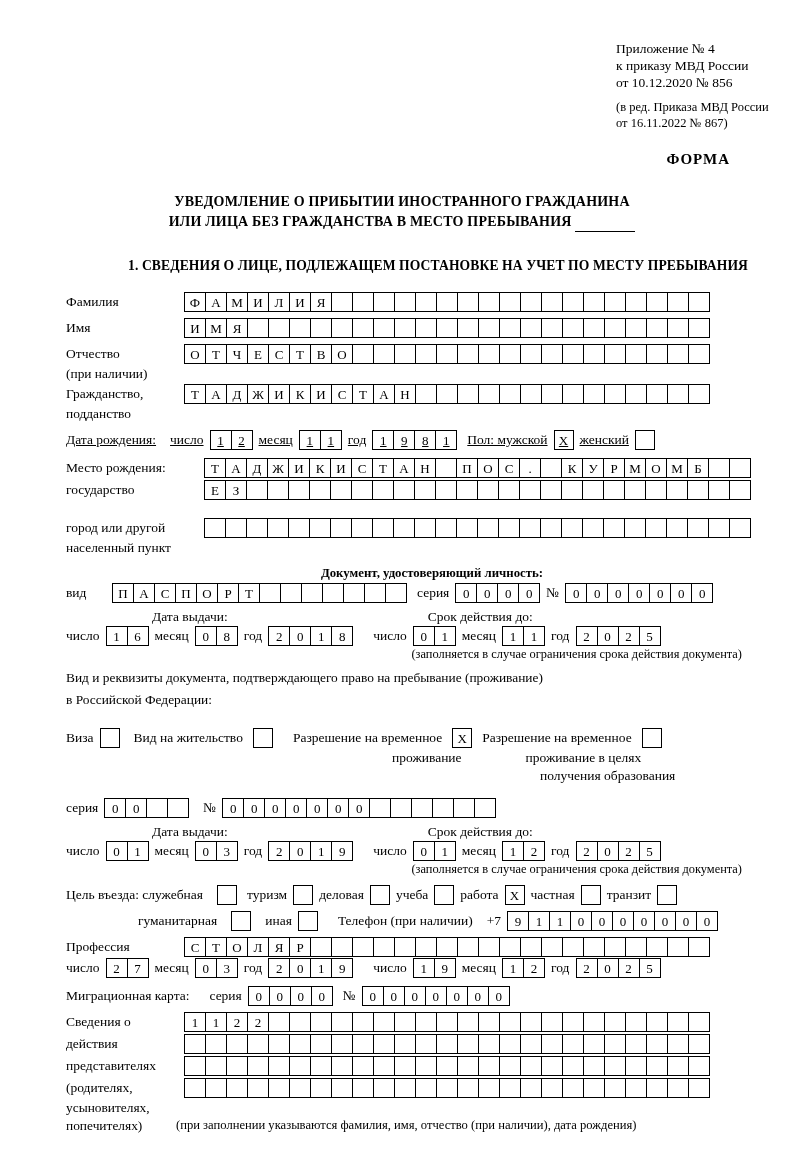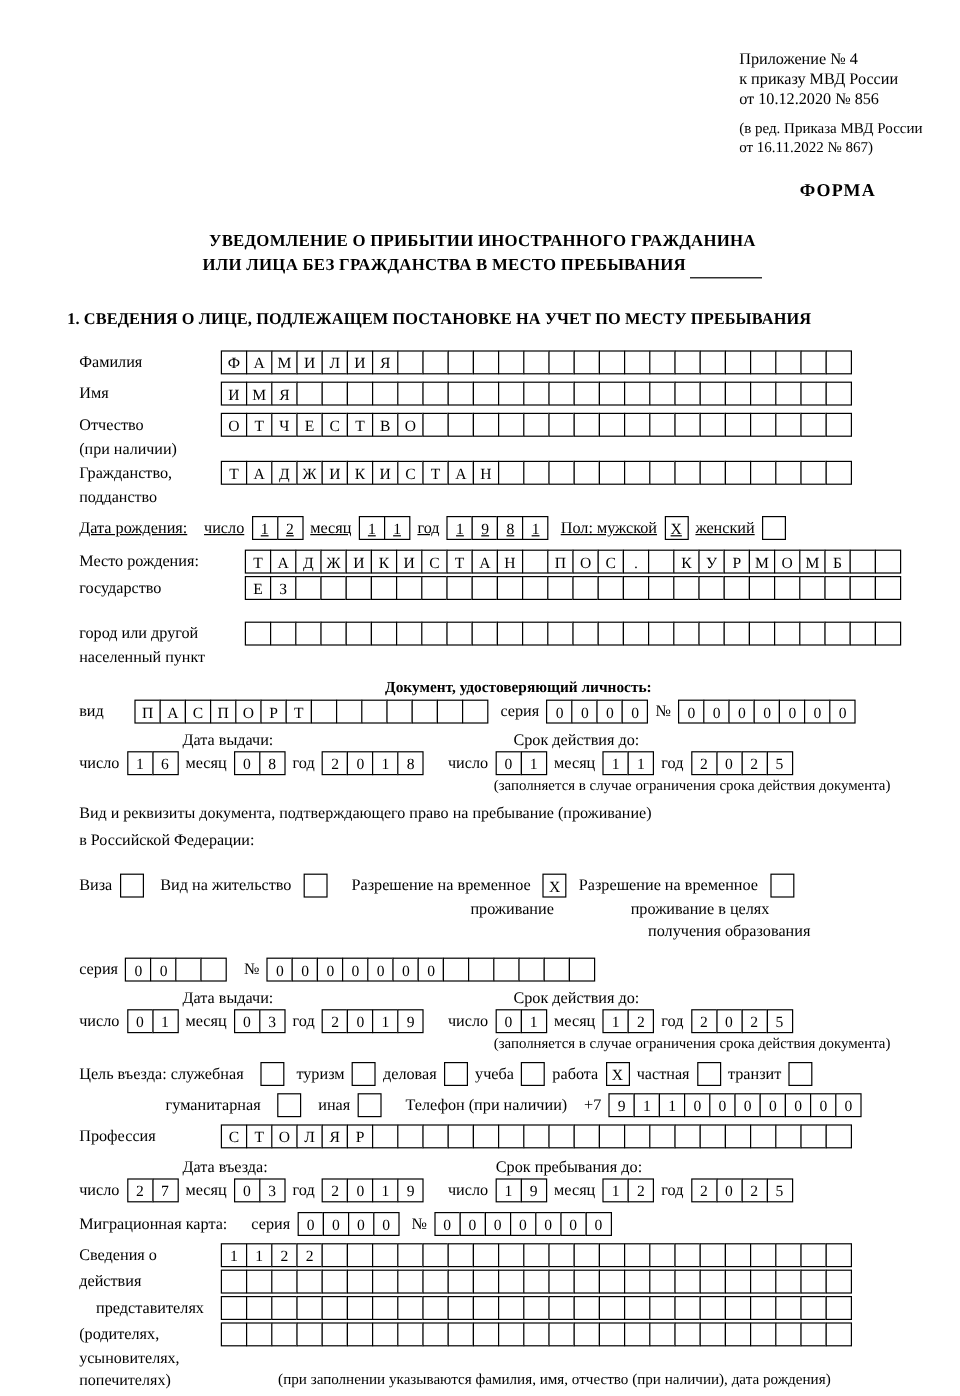--- a/index.html
+++ b/index.html
@@ -51,21 +51,21 @@
     letter-spacing: 0.2px;
   }
   .title .uline {
     display: inline-block;
     width: 60px;
     border-bottom: 1px solid #000;
     height: 14px;
     vertical-align: bottom;
   }
   .section-title {
-    text-align: left;
+    text-align: right;
     font-weight: bold;
     font-size: 13.6px;
     margin-top: 26px;
     letter-spacing: 0.1px;
   }
   .row {
     display: flex;
     align-items: center;
     margin-top: 6px;
   }
@@ -122,21 +122,21 @@
     line-height: 19px;
     font-size: 13px;
     background: #fff;
   }
   .purpose-line2 {
     display: flex;
     align-items: center;
     margin-top: 6px;
   }
   .footnote {
-    text-align: center;
+    text-align: left;
     font-size: 12.6px;
     margin-top: 12px;
   }
 </style>
 </head>
 <body>
 
 <div class="page">
 
   <div class="hdr">
@@ -712,26 +712,20 @@
         <div class="bx"></div>
         <div class="bx"></div>
         <div class="bx"></div>
         <div class="bx"></div>
         <div class="bx"></div>
         <div class="bx"></div>
         <div class="bx"></div>
       </div>
   </div>
 
-  <div class="row" style="margin-top:8px;">
-    <div style="width:96px;"></div>
-    <div class="label">Дата въезда:</div>
-    <div style="width:190px;"></div>
-    <div class="label">Срок пребывания до:</div>
-  </div>
 
   <div class="row" style="margin-top:1px;">
     <div class="label" style="padding-left:10px;">число</div>
     <div class="gap6"></div>
     <div class="boxes">
         <div class="bx">2</div>
         <div class="bx">7</div>
       </div>
     <div class="gap6"></div>
     <div class="label">месяц</div>
@@ -852,21 +846,21 @@
         <div class="bx"></div>
         <div class="bx"></div>
         <div class="bx"></div>
         <div class="bx"></div>
         <div class="bx"></div>
         <div class="bx"></div>
         <div class="bx"></div>
         <div class="bx"></div>
       </div>
   </div>
-  <div class="row" style="margin-top:2px;text-align:center;">
+  <div class="row" style="margin-top:2px;">
     <div class="label lbl-w" style="padding-left:10px;">представителях</div>
     <div class="boxes">
         <div class="bx"></div>
         <div class="bx"></div>
         <div class="bx"></div>
         <div class="bx"></div>
         <div class="bx"></div>
         <div class="bx"></div>
         <div class="bx"></div>
         <div class="bx"></div>

